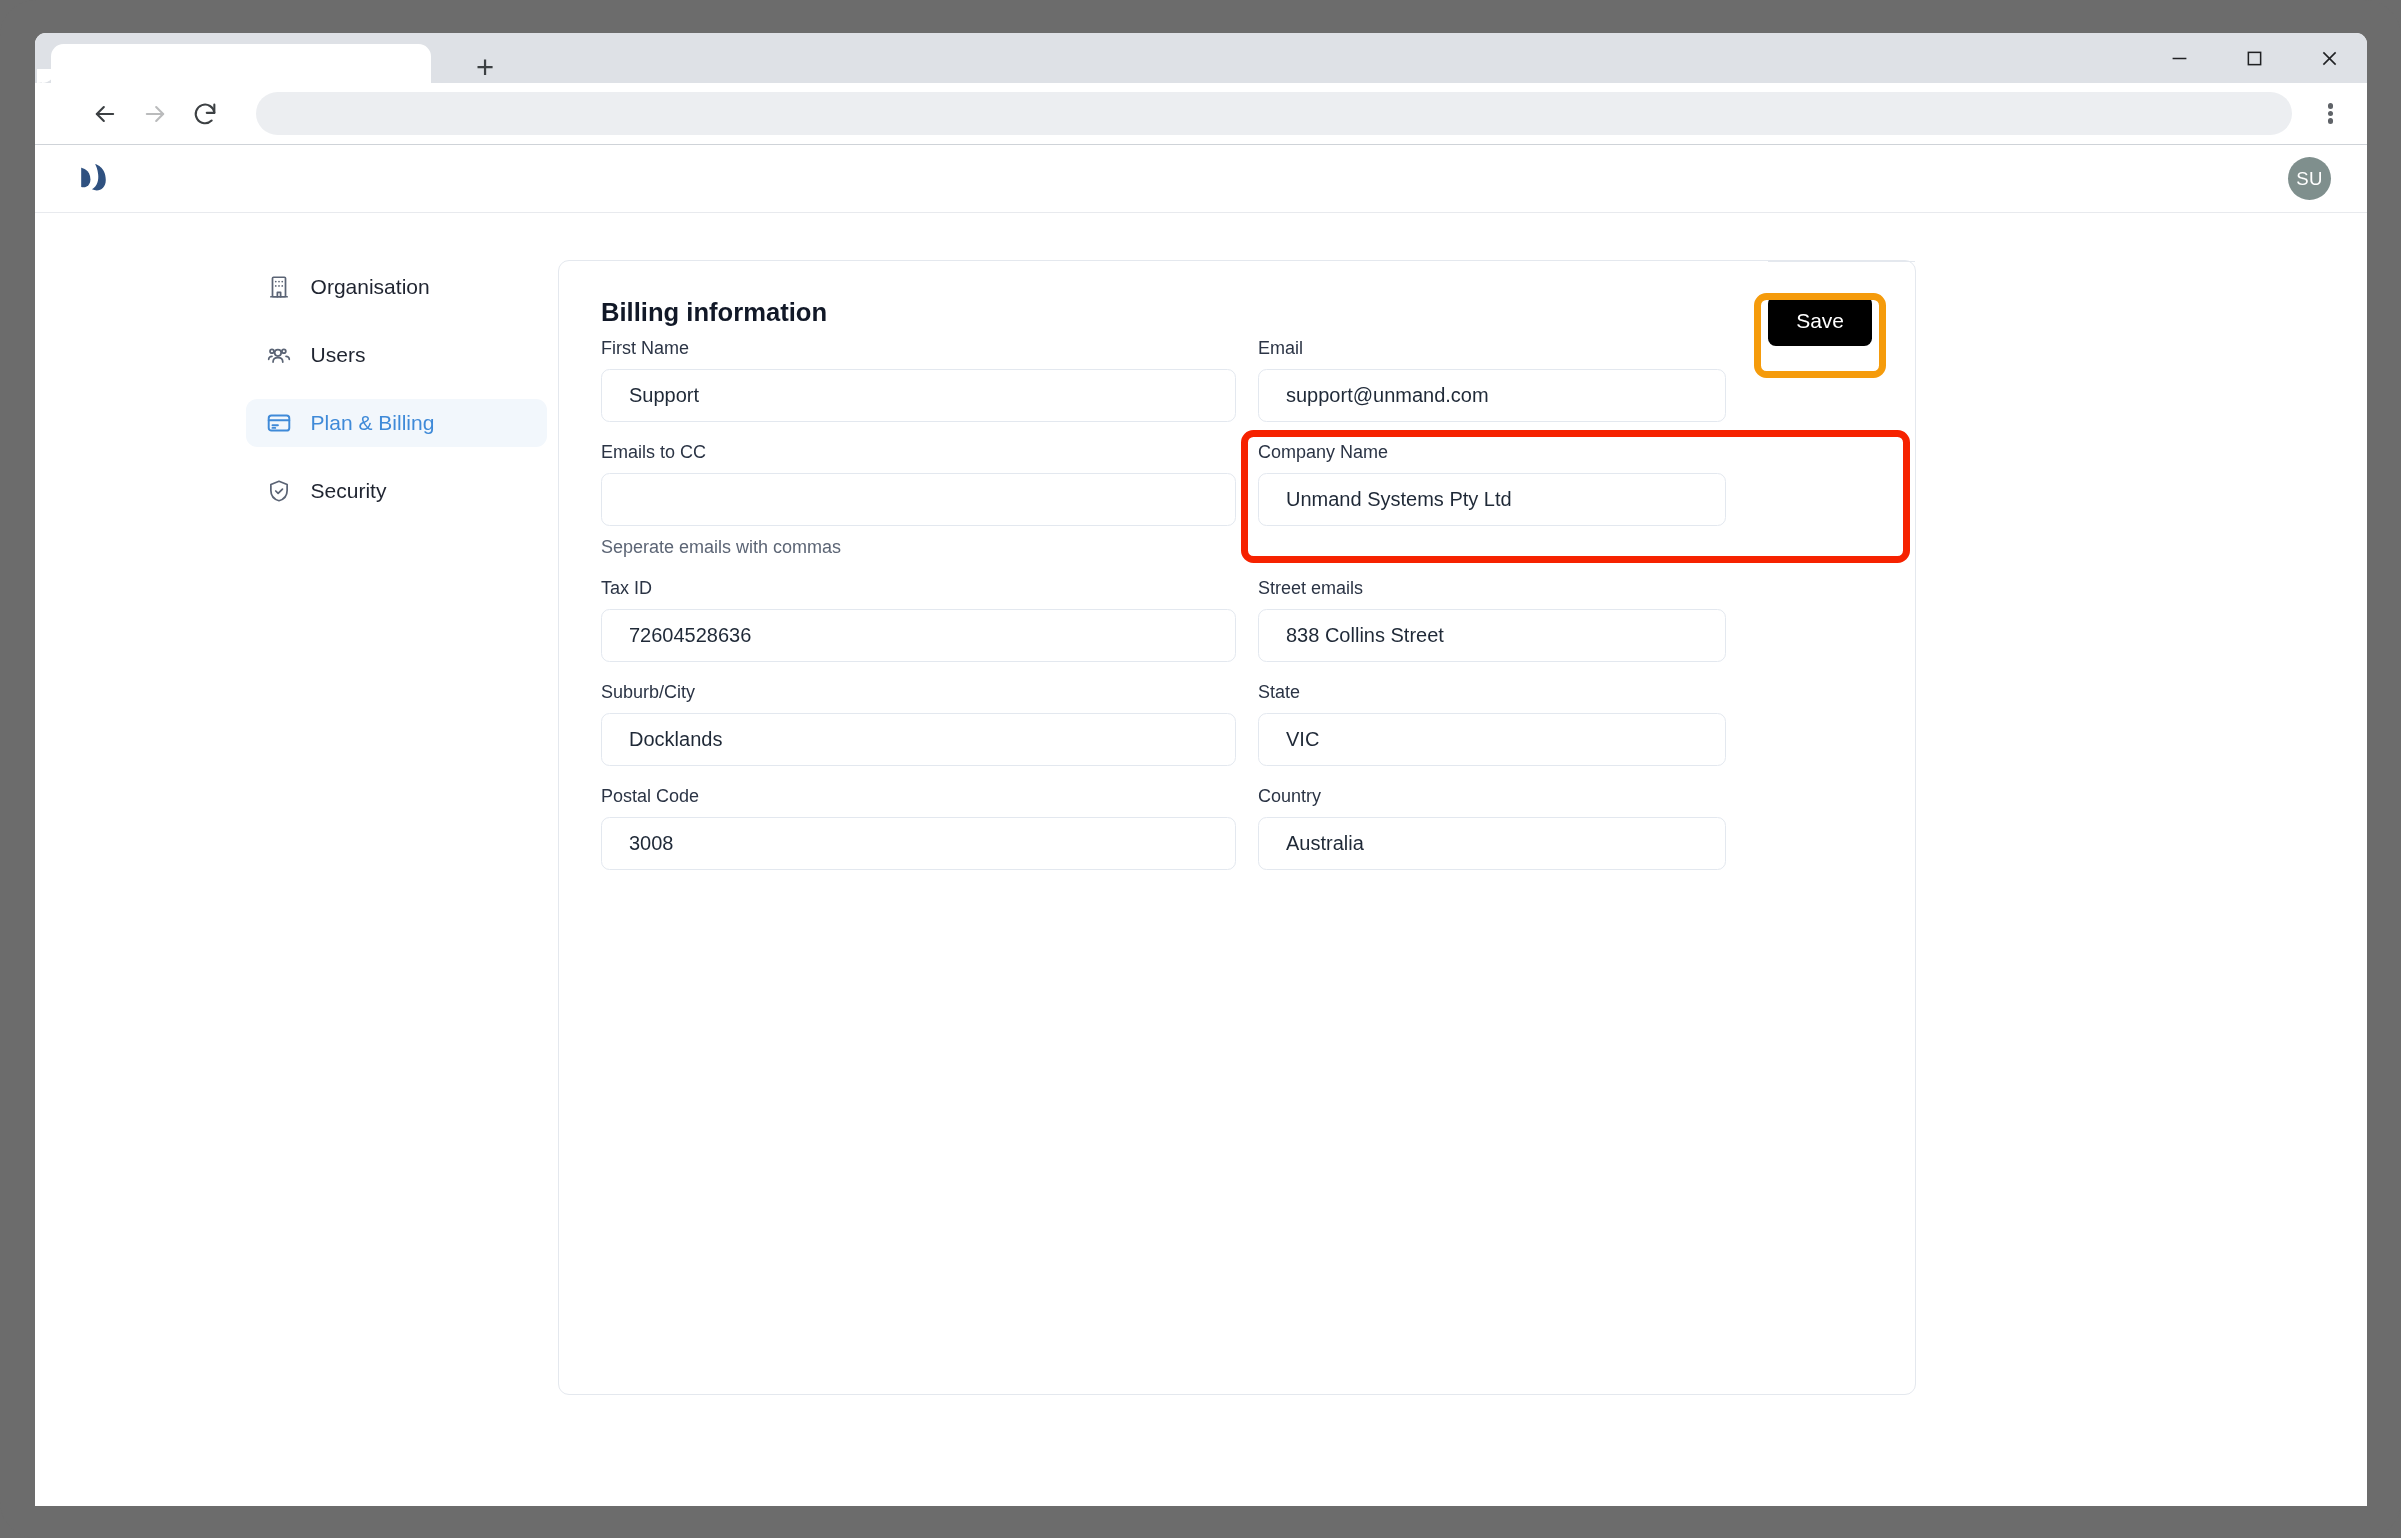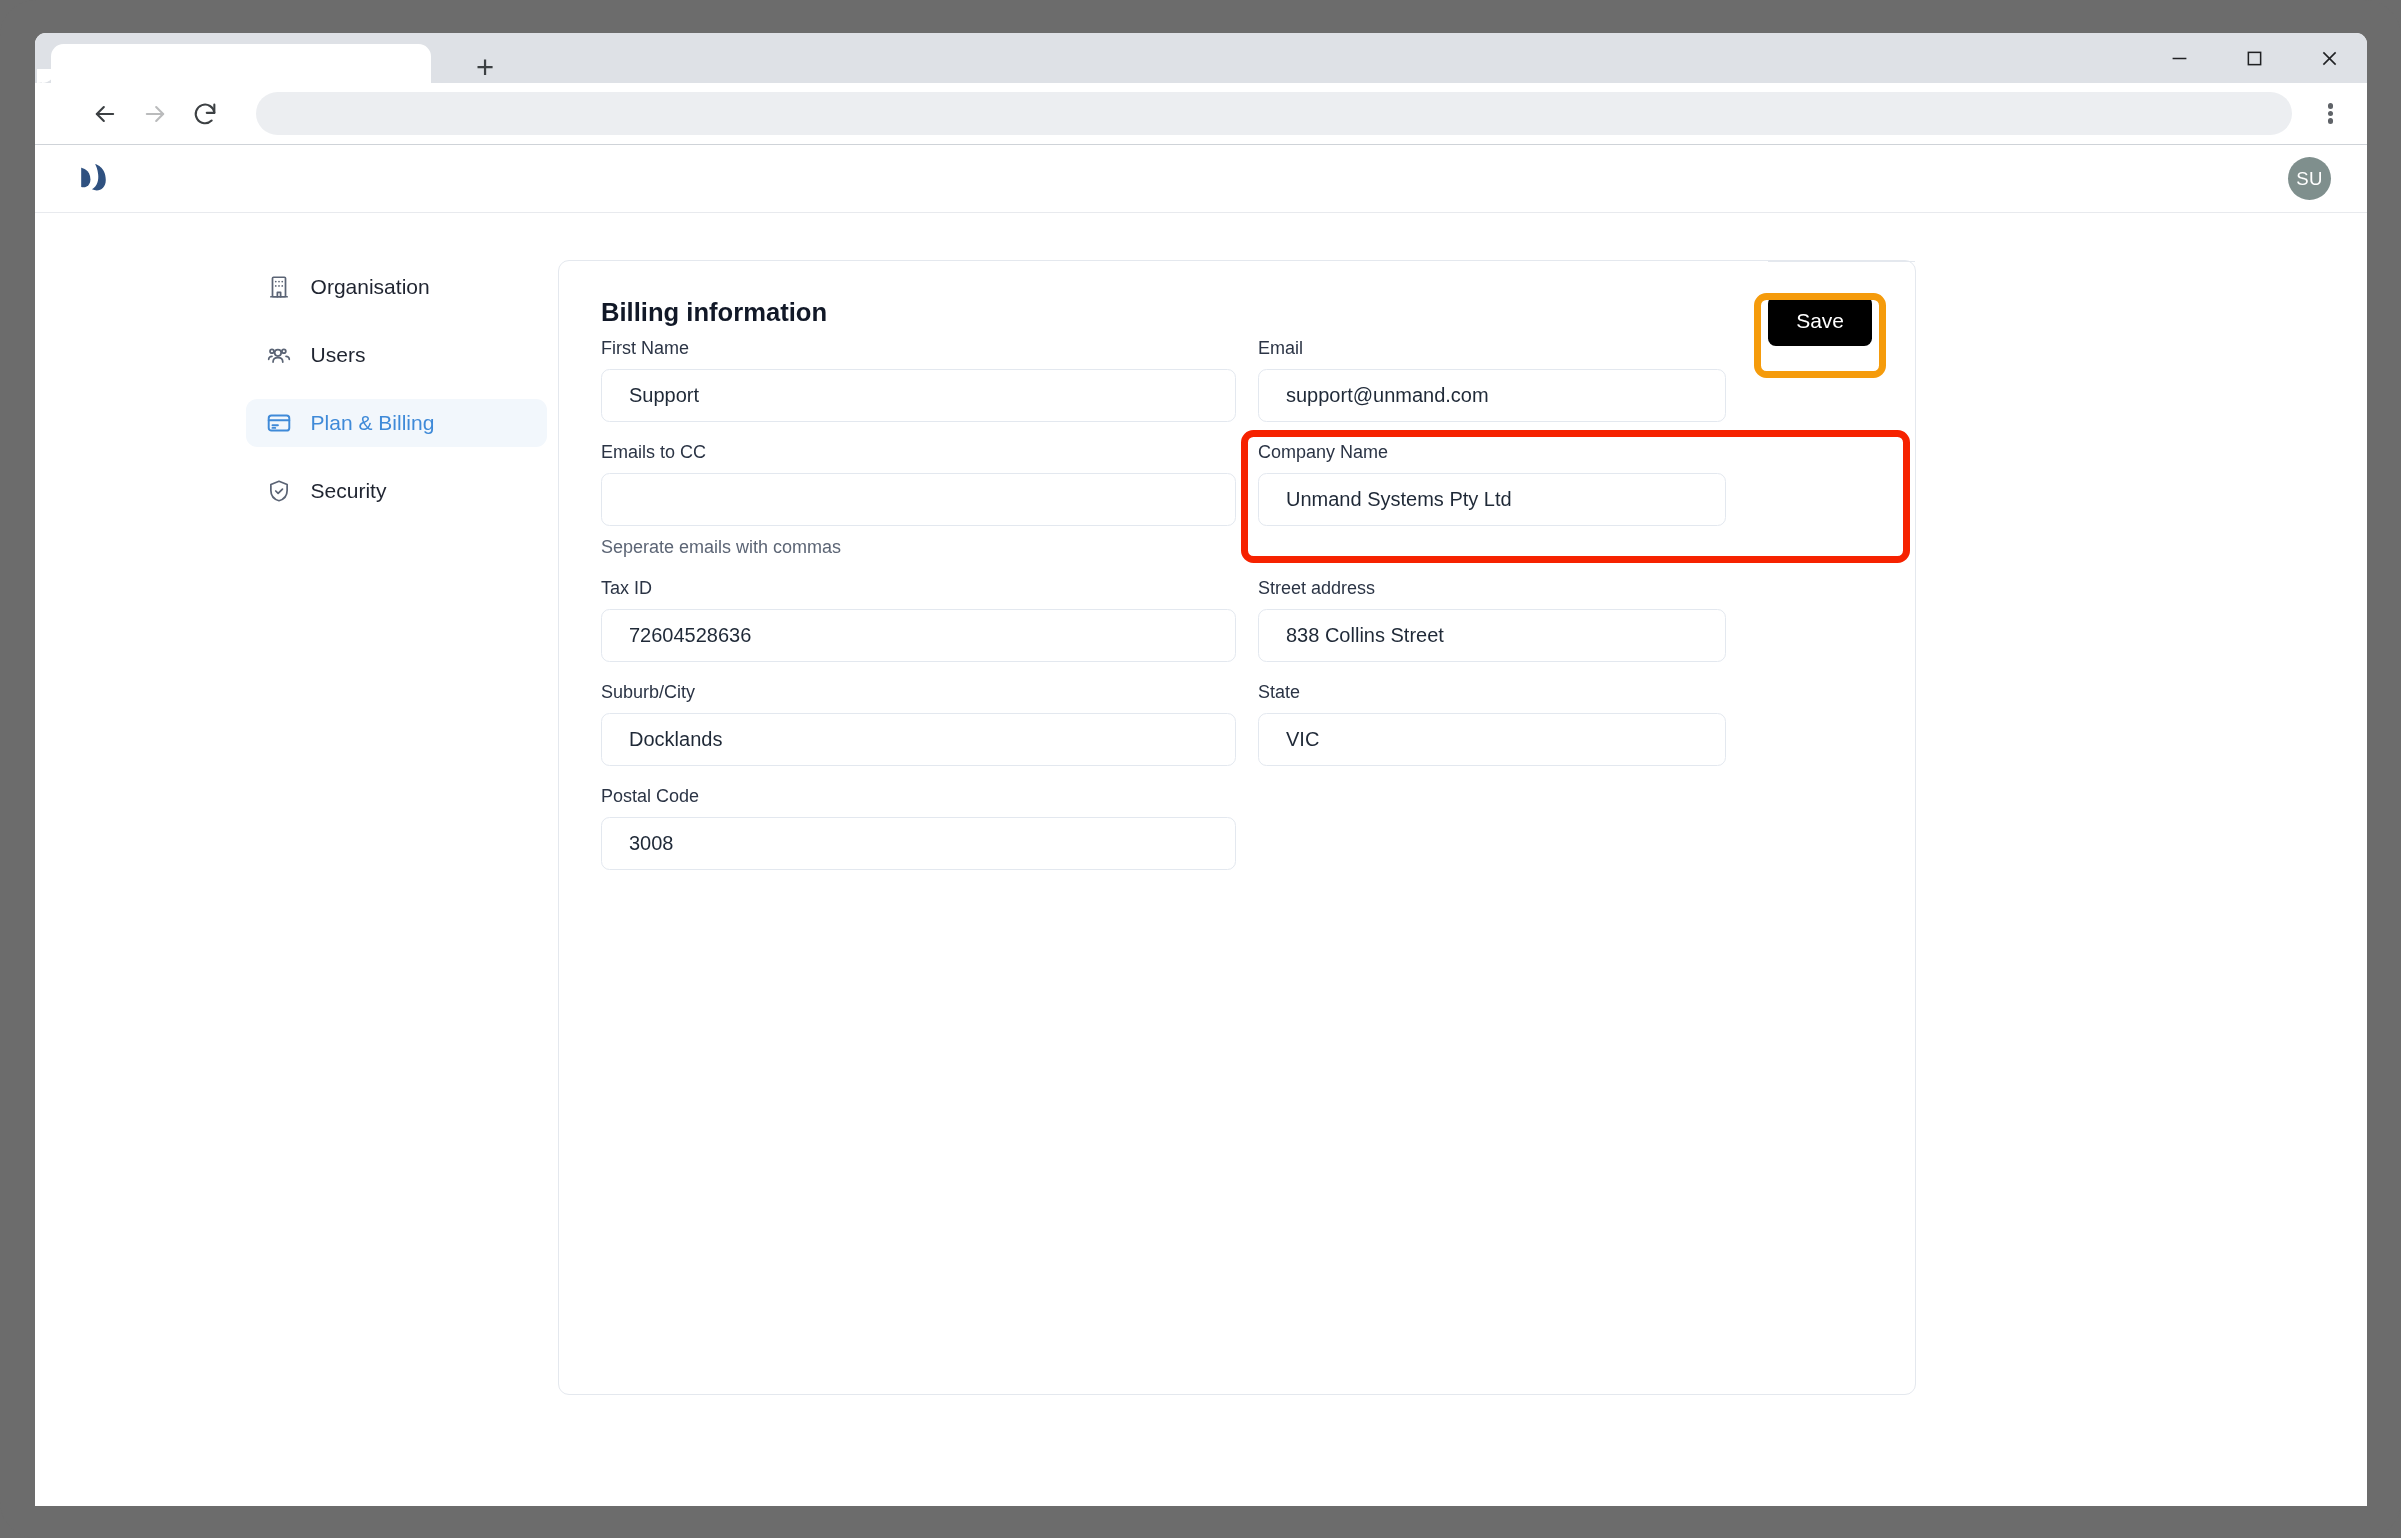--- a/index.html
+++ b/index.html
@@ -482,37 +482,41 @@
               <label class="field-label">Company Name</label>
               <input class="field-input" value="Unmand Systems Pty Ltd" style="">
               <div id="company-name-highlight"></div>
             </div>
             <div class="field">
               <label class="field-label">Tax ID</label>
               <input class="field-input" value="72604528636" style="">
             </div>
 
             <div class="field">
-              <label class="field-label">Street address</label>
+              <label class="field-label">Street emails</label>
               <input class="field-input" value="838 Collins Street" style="">
             </div>
             <div class="field">
               <label class="field-label">Suburb/City</label>
               <input class="field-input" value="Docklands" style="">
             </div>
 
             <div class="field">
               <label class="field-label">State</label>
               <input class="field-input" value="VIC" style="">
             </div>
             <div class="field">
               <label class="field-label">Postal Code</label>
               <input class="field-input" value="3008" style="">
             </div>
 
+            <div class="field">
+              <label class="field-label">Country</label>
+              <input class="field-input" value="Australia" style="">
+            </div>
             <div></div>
 
           </div>
         </div>
 
         <div id="card-footer">
           <button id="save-button">Save</button>
           <div id="save-button-highlight"></div>
         </div>
       </section>

